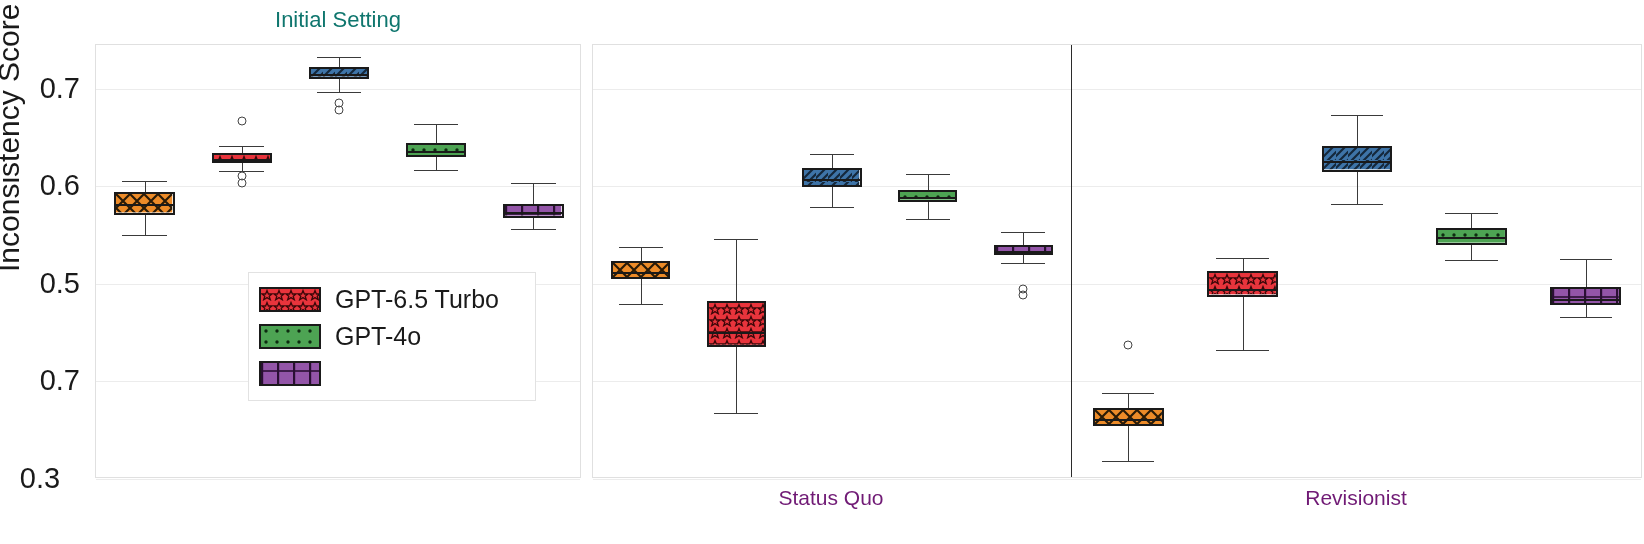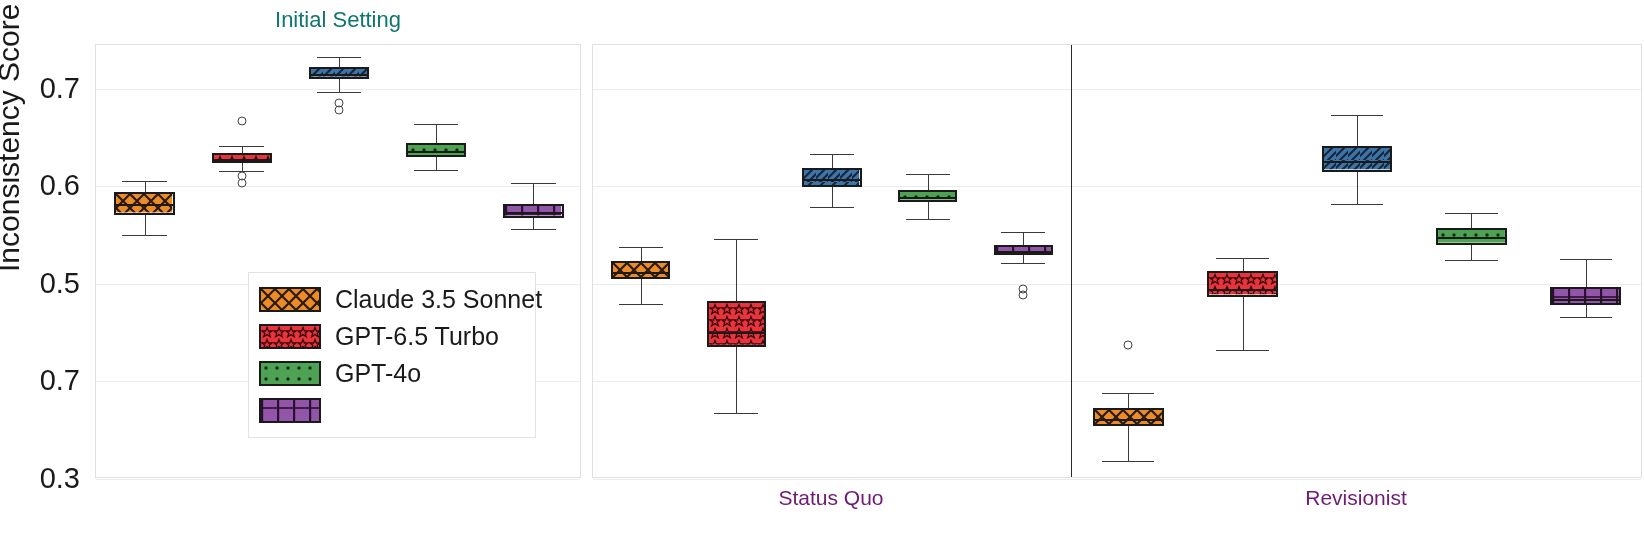--- a/index.html
+++ b/index.html
@@ -155,21 +155,21 @@
 
 <div id="figure">
 
   <div id="y-axis-label">Inconsistency Score</div>
 
   <div id="y-ticks">
       <div class="ytk" style="top: 87.8876px;">0.7</div>
       <div class="ytk" style="top: 185.416px; padding-left: 23px;">0.6</div>
       <div class="ytk" style="top: 282.944px;">0.5</div>
       <div class="ytk" style="top: 380.472px;">0.7</div>
-      <div class="ytk" style="top: 478px;">0.3</div>
+      <div class="ytk" style="top: 478px; text-align: center;">0.3</div>
     </div>
 
   <div class="panel" id="panel-left">
     <div class="panel-title">Initial Setting</div>
     <div class="grid-layer">
         <div class="gridline" style="top: 43.8876px;"></div>
         <div class="gridline" style="top: 141.416px;"></div>
         <div class="gridline" style="top: 238.944px;"></div>
         <div class="gridline" style="top: 336.472px;"></div>
         <div class="gridline" style="top: 434px;"></div>
@@ -505,34 +505,20 @@
   <div id="x-ticks">
       <div class="xtk" style="left: 831px;">Status Quo</div>
       <div class="xtk" style="left: 1356px;">Revisionist</div>
     </div>
 
   <div id="legend">
       <div class="legend-row">
         <span class="legend-swatch">
           <svg width="100%" height="100%" preserveAspectRatio="none" style="display:block">
     <defs>
-              <pattern id="pat15" width="14" height="14" patternUnits="userSpaceOnUse">
-      <rect width="14" height="14" fill="#ED8B28"></rect>
-                <path d="M0,0 L14,14 M14,0 L0,14" stroke="#2a1a05" stroke-width="2.2" fill="none"></path>
-    </pattern>
-            </defs>
-    <rect width="100%" height="100%" fill="url(#pat15)"></rect>
-          </svg>
-        </span>
-        <span class="legend-label">Claude 3.5 Sonnet</span>
-      </div>
-      <div class="legend-row">
-        <span class="legend-swatch">
-          <svg width="100%" height="100%" preserveAspectRatio="none" style="display:block">
-    <defs>
               <pattern id="pat16" width="12" height="12" patternUnits="userSpaceOnUse">
       <rect width="12" height="12" fill="#E8343C"></rect>
                 <path d="M6,1.5 L7.4,5 L11,5 L8.2,7.2 L9.3,10.7 L6,8.6 L2.7,10.7 L3.8,7.2 L1,5 L4.6,5 Z" fill="none" stroke="#3d0608" stroke-width="1.3"></path>
     </pattern>
             </defs>
     <rect width="100%" height="100%" fill="url(#pat16)"></rect>
           </svg>
         </span>
         <span class="legend-label">GPT-6.5 Turbo</span>
       </div>

